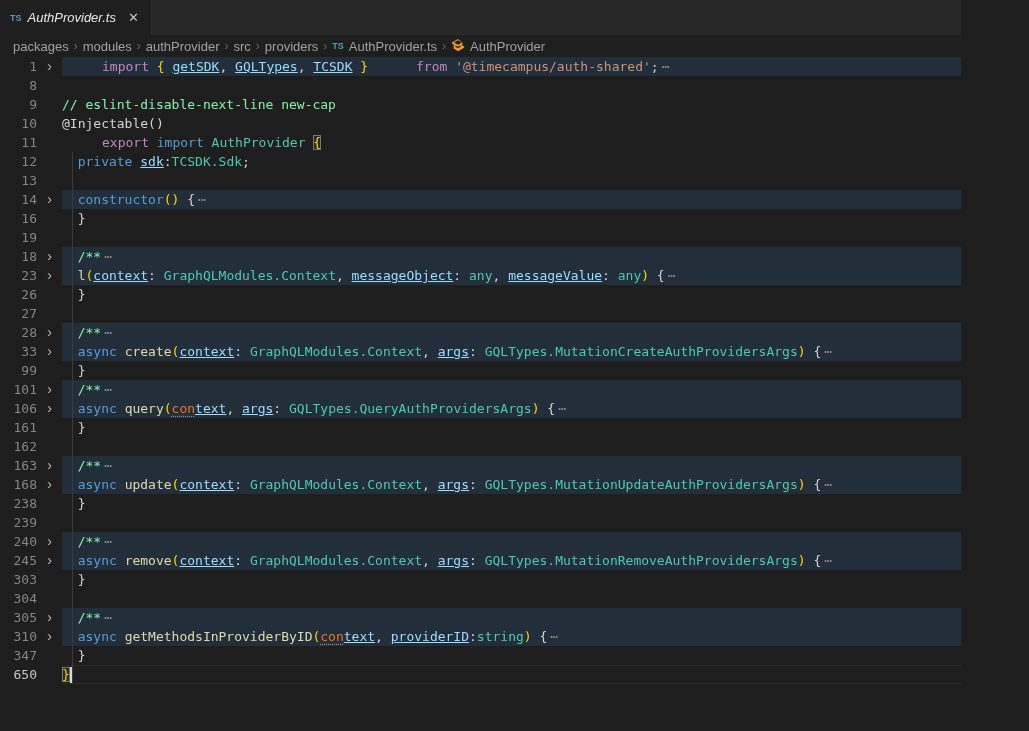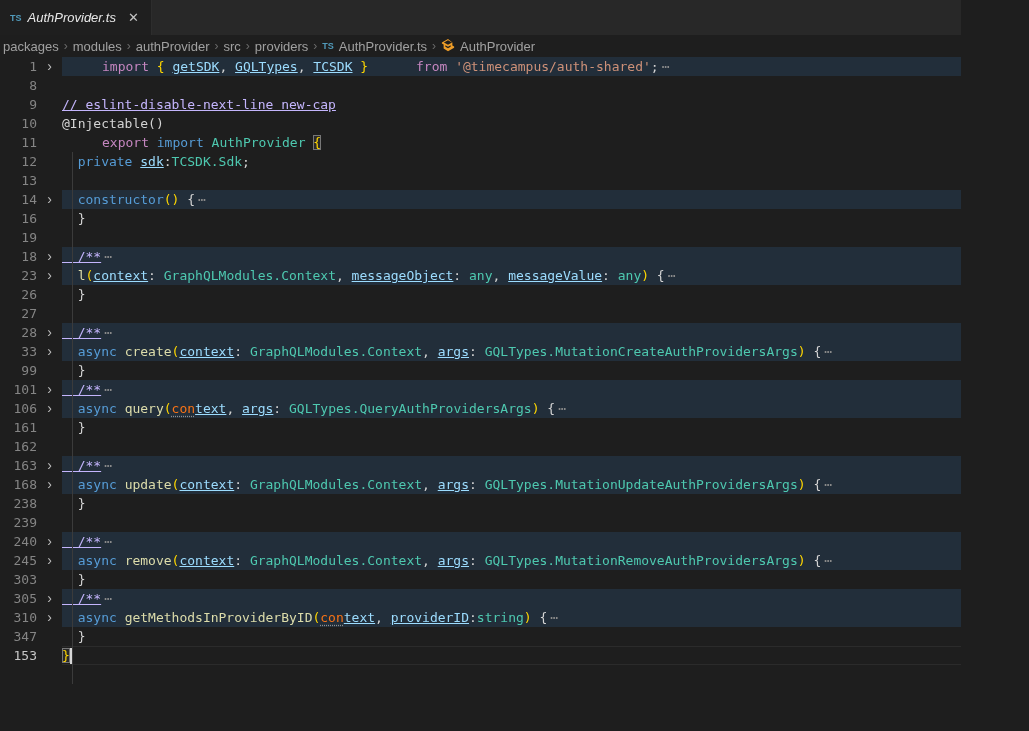--- a/index.html
+++ b/index.html
@@ -8,21 +8,21 @@
 
   
   .tabbar { height:35px; background:#282828; display:flex; align-items:stretch; }
   .tab { width:152px; background:#1f1f1f; display:flex; align-items:center; padding:0 10px; gap:6px;
          border-right:1px solid #2d2d2d; cursor:pointer; }
   .ts-badge { font:bold 9px "Liberation Sans", sans-serif; color:#519aba; letter-spacing:0; }
   .tab-label { font:italic 13px "Liberation Sans", sans-serif; color:#e8e8e8; white-space:nowrap; }
   .tab-close { margin-left:auto; color:#c5c5c5; font:13px "Liberation Sans", sans-serif; padding:0 2px; }
 
   
-  .breadcrumbs { height:22px; background:#1e1e1e; display:flex; align-items:center; padding-left:3px;
+  .breadcrumbs { height:22px; background:#1e1e1e; display:flex; align-items:center; padding-left:13px;
                  font:13px "Liberation Sans", sans-serif; color:#a0a0a0; }
   .crumb { display:flex; align-items:center; gap:5px; cursor:pointer; white-space:nowrap; }
   .crumb-sep { color:#6a6a6a; padding:0 5px; font-size:12px; }
   .crumb .ts-badge { font-size:9px; }
   .class-icon { display:inline-block; width:14px; height:14px; }
 
   
   .code { position:relative; font:13px/19px "DejaVu Sans Mono", monospace; }
   .row { display:flex; height:19px; position:relative; }
   .gutter-num { width:37px; text-align:right; color:#858585; flex:none; user-select:none; }
@@ -35,21 +35,21 @@
 
   .indent-guide { position:absolute; left:72px; width:1px; background:#3b3b3b; pointer-events:none; z-index:1; }
 
   
   .p { color:#c586c0;margin-left:40px; }            
   .b { color:#569cd6; }            
   .t { color:#4ec9b0; }            
   .y { color:#dcdcaa; }            
   .v { color:#9cdcfe;text-decoration:underline; }            
   .s { color:#ce9178;text-align:center; }            
-  .c { color:#c4b5fd;text-decoration:underline; }            
+  .c { color:#86efac; }            
   .w { color:#d4d4d4; }            
   .g { color:#ffd700; }            
   .e { color:#8a8a8a; margin-left:3px; }  
   .h { color:#f97316; text-decoration:underline dotted #8f8f8f; text-underline-offset:3px; }
   .m { color:#ffd700; outline:1px solid #777; outline-offset:-1px; background:rgba(120,120,120,.12); }
   .cursor { display:inline-block; width:2px; height:16px; background:#d7d7d7; vertical-align:middle; margin-top:-2px; }
 </style>
 </head>
 <body>
 
@@ -231,36 +231,41 @@
       <div class="row hl">
         <span class="gutter-num">245</span>
         <span class="gutter-chev">›</span>
         <div class="line-content"><span class="b">  async </span><span class="y">remove</span><span class="g">(</span><span class="v">context</span><span class="w">: </span><span class="t">GraphQLModules.Context</span><span class="w">, </span><span class="v">args</span><span class="w">: </span><span class="t">GQLTypes.MutationRemoveAuthProvidersArgs</span><span class="g">)</span><span class="w"> {</span><span class="e">⋯</span></div>
       </div>
       <div class="row">
         <span class="gutter-num">303</span>
         <span class="gutter-chev"></span>
         <div class="line-content"><span class="w">  }</span></div>
       </div>
+      <div class="row">
+        <span class="gutter-num">304</span>
+        <span class="gutter-chev"></span>
+        <div class="line-content"></div>
+      </div>
       <div class="row hl">
         <span class="gutter-num">305</span>
         <span class="gutter-chev">›</span>
         <div class="line-content"><span class="c">  /**</span><span class="e">⋯</span></div>
       </div>
       <div class="row hl">
         <span class="gutter-num">310</span>
         <span class="gutter-chev">›</span>
         <div class="line-content"><span class="b">  async </span><span class="y">getMethodsInProviderByID</span><span class="g">(</span><span class="h">con</span><span class="v">text</span><span class="w">, </span><span class="v">providerID</span><span class="w">:</span><span class="t">string</span><span class="g">)</span><span class="w"> {</span><span class="e">⋯</span></div>
       </div>
       <div class="row">
         <span class="gutter-num">347</span>
         <span class="gutter-chev"></span>
         <div class="line-content"><span class="w">  }</span></div>
       </div>
       <div class="row cur">
-        <span class="gutter-num">153</span>
+        <span class="gutter-num">650</span>
         <span class="gutter-chev"></span>
         <div class="line-content"><span class="m">}</span><span class="cursor"></span></div>
       </div>
       <div class="indent-guide" style="top: 95px; height: 532px;"></div>
     </div>
 
 </div>
 
 </body></html>

